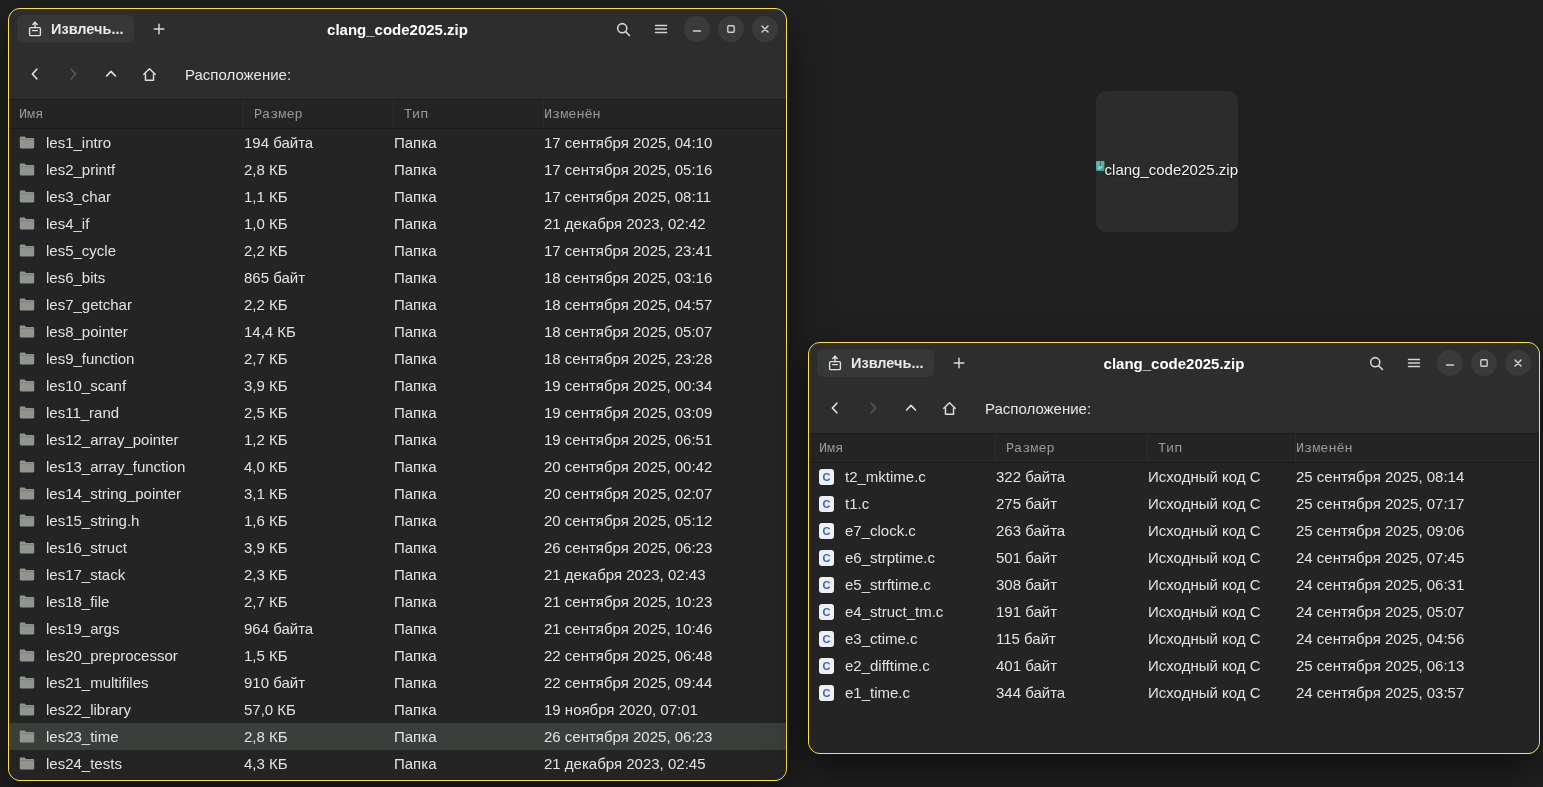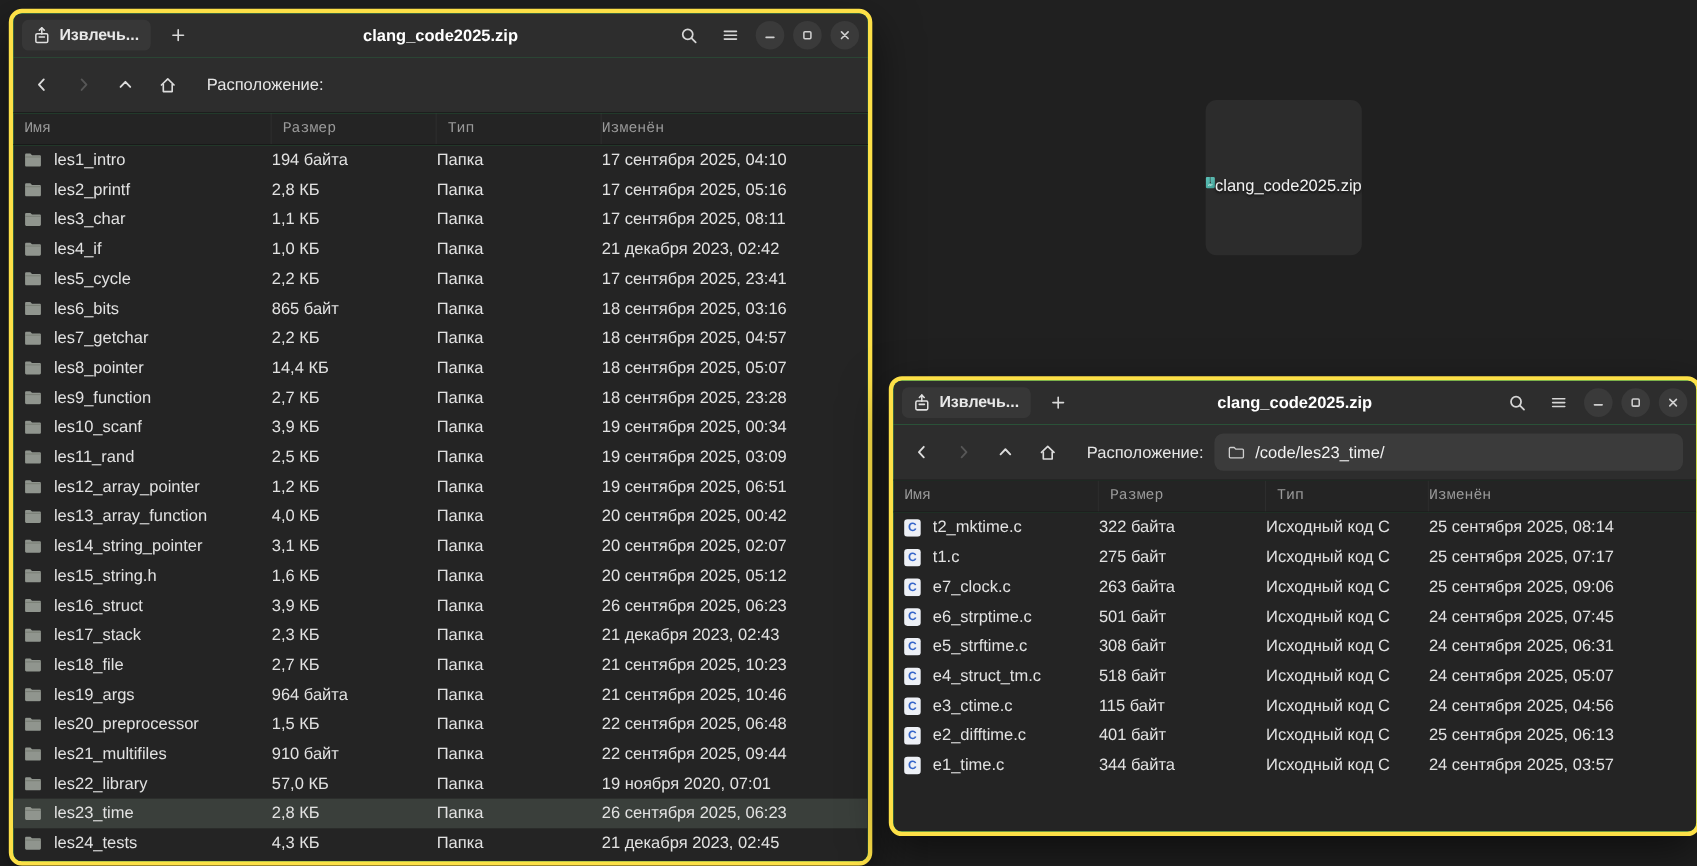--- a/index.html
+++ b/index.html
@@ -1,21 +1,21 @@
 <!DOCTYPE html>
 <html><head>
 <meta charset="utf-8">
 <style>
   html,body{margin:0;padding:0;}
   body{width:1543px;height:787px;overflow:hidden;background:#212121;
        font-family:"Liberation Sans","DejaVu Sans",sans-serif;}
   #screen{position:relative;width:1543px;height:787px;background:#202020;}
 
   
-  .window{position:absolute;background:#22c55e;border:4px solid #fde047;
+  .window{position:absolute;background:#bef264;border:1px solid #fde047;
           border-radius:12px;box-shadow:0 16px 42px rgba(0,0,0,.55);
           overflow:hidden;display:flex;flex-direction:column;}
   .titlebar{height:40px;background:#2d2d2d;display:flex;align-items:center;
             position:relative;padding:0 8px;flex:0 0 auto;}
   .tb-left{display:flex;align-items:center;gap:10px;z-index:2;}
   .extract-btn{display:flex;align-items:center;gap:8px;height:28px;padding:0 10px;
                background:rgba(255,255,255,.05);border:none;border-radius:6px;
                color:#e8e8e8;font-size:14.5px;font-weight:700;cursor:pointer;}
   .icon-btn{width:30px;height:30px;display:flex;align-items:center;justify-content:center;
             background:transparent;border:none;border-radius:6px;cursor:pointer;padding:0;}
@@ -589,26 +589,20 @@
             <path d="M3.6 10 L8 5.4 L12.4 10"></path>
           </svg>
       </button>
       <button class="nav">
         <svg width="17" height="17" viewBox="0 0 16 16" fill="none" stroke="#dcdcdc" stroke-width="1.4" stroke-linejoin="round">
             <path d="M2.2 8.2 L8 2.6 L13.8 8.2"></path>
             <path d="M4.2 7 V13.4 H11.8 V7"></path>
           </svg>
       </button>
       <span class="loc-label">Расположение:</span>
-      <div class="entry">
-        <svg width="16" height="15" viewBox="0 0 16 15" fill="none" stroke="#cfcfcf" stroke-width="1.2" stroke-linejoin="round">
-            <path d="M1.6 3.8 C1.6 3.2 2 2.8 2.6 2.8 H6 L7.4 4.3 H13.4 C14 4.3 14.4 4.7 14.4 5.3 V11.2 C14.4 11.8 14 12.2 13.4 12.2 H2.6 C2 12.2 1.6 11.8 1.6 11.2 Z"></path>
-          </svg>
-        <span class="loc-val">/code/les23_time/</span>
-      </div>
     </div>
 
     <div class="thead">
       <span class="cell name">Имя</span>
       <span class="cell size">Размер</span>
       <span class="cell type">Тип</span>
       <span class="cell mod">
 
         <span class="lbl">Изменён</span>
       </span>
@@ -657,21 +651,21 @@
           </span>
           <span class="cell size">308 байт</span>
           <span class="cell type">Исходный код C</span>
           <span class="cell mod">24 сентября 2025, 06:31</span>
         </div>
         <div class="row">
           <span class="cell name">
             <span class="cicon">C</span>
             <span>e4_struct_tm.c</span>
           </span>
-          <span class="cell size">518 байт</span>
+          <span class="cell size">191 байт</span>
           <span class="cell type">Исходный код C</span>
           <span class="cell mod">24 сентября 2025, 05:07</span>
         </div>
         <div class="row">
           <span class="cell name">
             <span class="cicon">C</span>
             <span>e3_ctime.c</span>
           </span>
           <span class="cell size">115 байт</span>
           <span class="cell type">Исходный код C</span>

